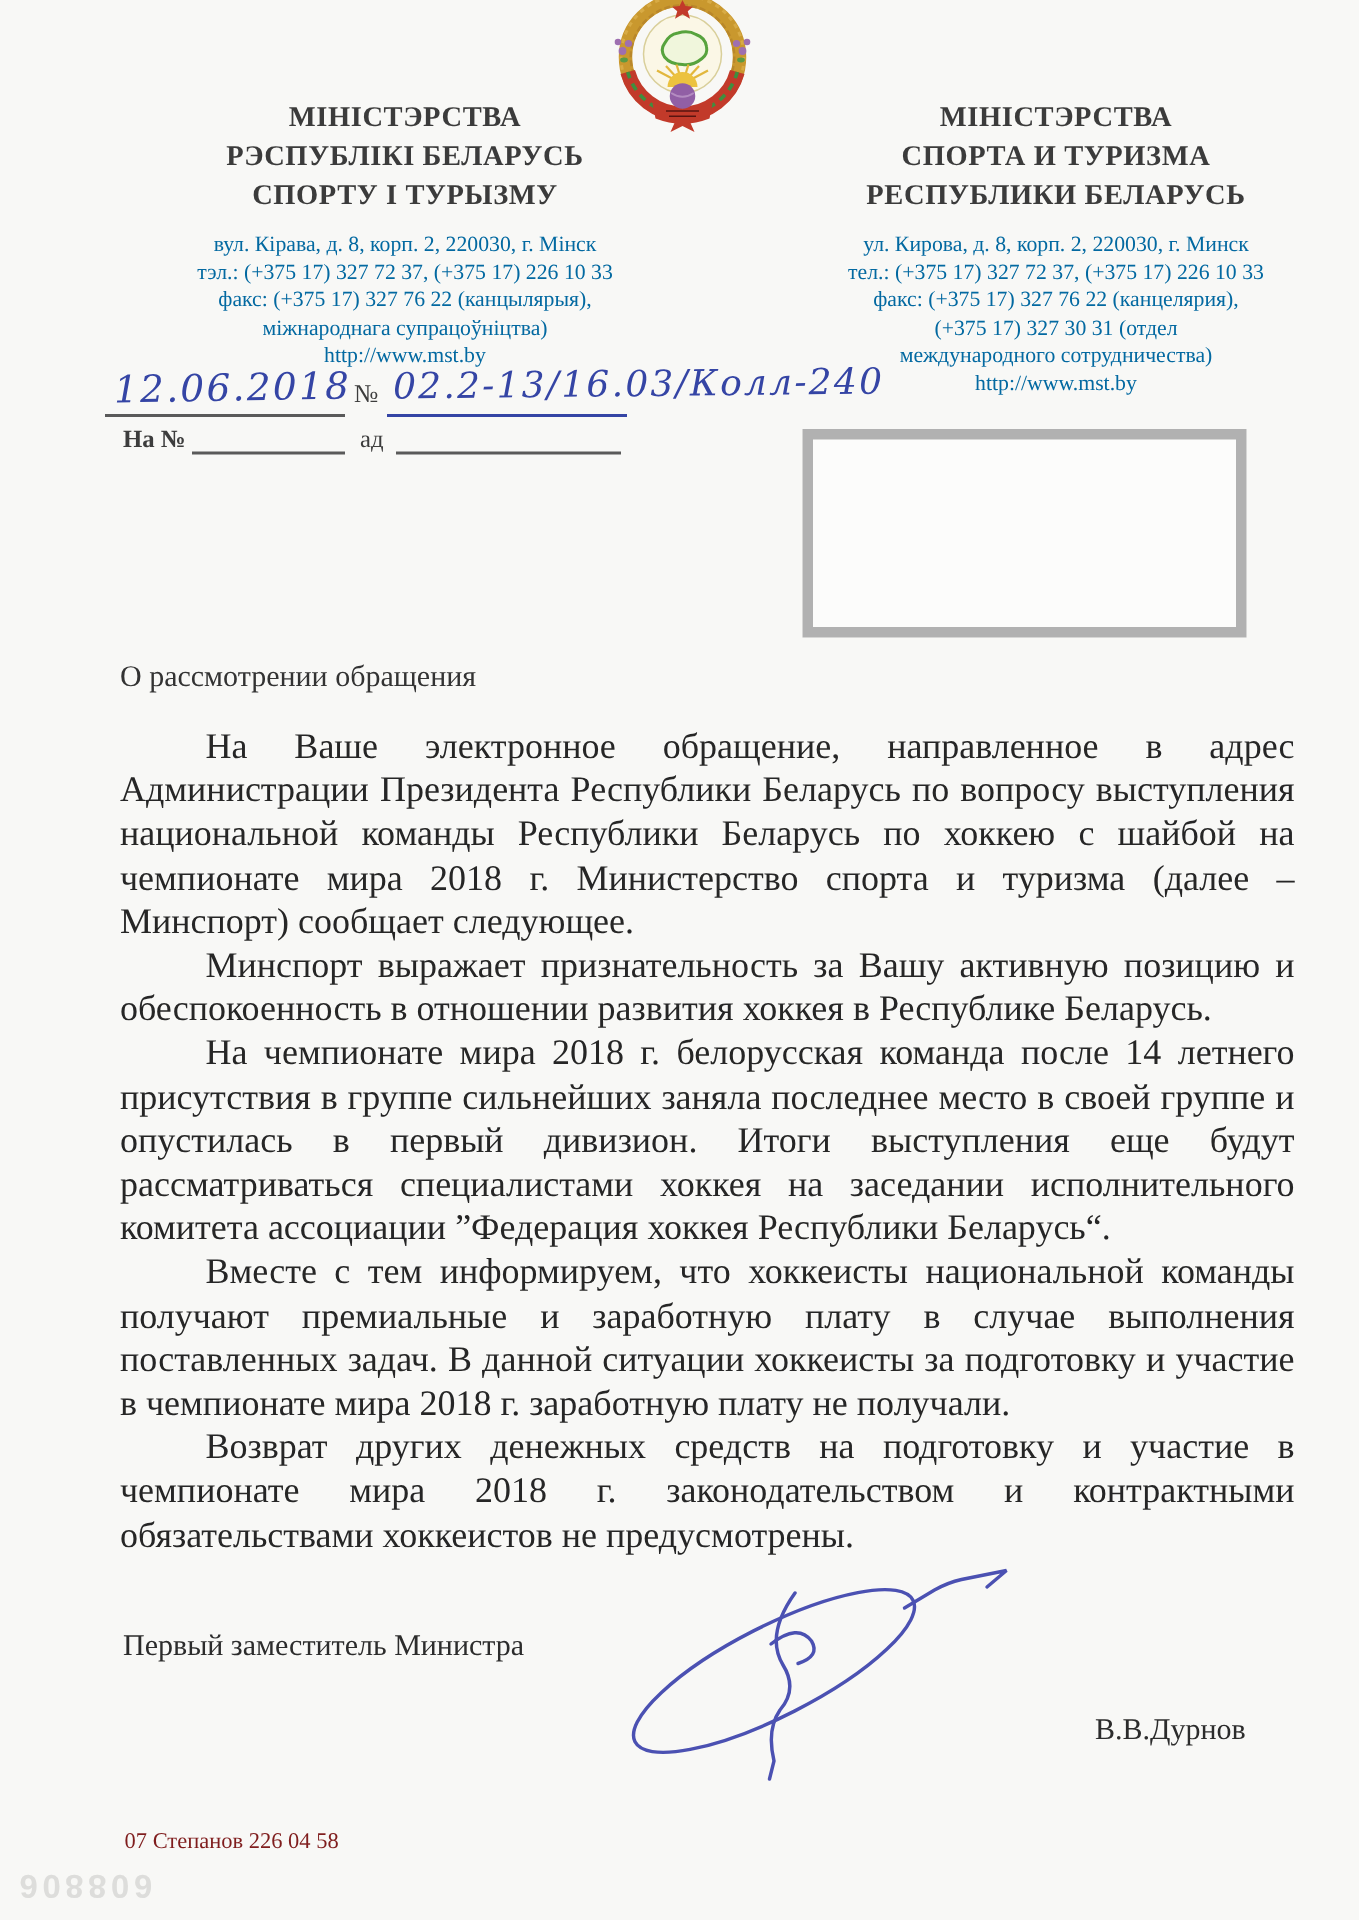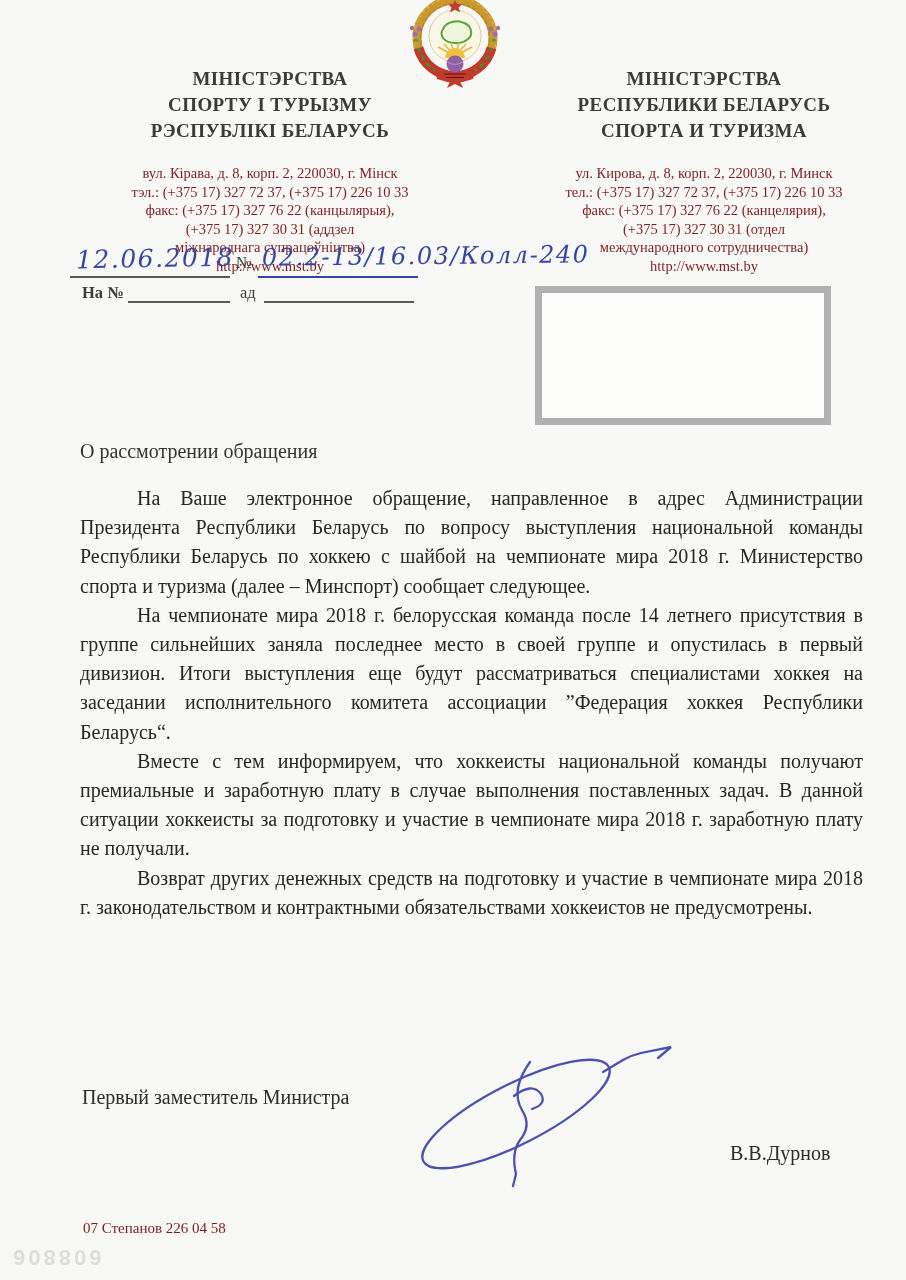--- a/index.html
+++ b/index.html
@@ -14,21 +14,21 @@
     background:#f8f8f6;
     overflow:hidden;
     color:#2e2e2e;
   }
   
   .emblem{position:absolute;left:404px;top:0;width:102px;height:88px;}
   .hdr{position:absolute;top:66px;text-align:center;}
   .hdr-left{left:78px;width:384px;}
   .hdr-right{left:518px;width:372px;}
   .hdr-title{font-weight:bold;font-size:19px;line-height:26px;letter-spacing:.4px;color:#3b3b3b;}
-  .hdr-addr{margin-top:20px;font-size:14.5px;line-height:18.6px;color:#7f1d1d;}
+  .hdr-addr{margin-top:10px;font-size:14.5px;line-height:18.6px;color:#0369a1;}
   .hdr-addr .website{margin-top:0;text-align:center;}
   
   .hw{
     font-family:"DejaVu Serif",serif;
     font-style:italic;
     color:#3545a5;
     letter-spacing:1.5px;
     white-space:nowrap;
   }
   .hw-date{position:absolute;left:76px;top:244px;font-size:25px;transform:rotate(-1deg);}
@@ -43,21 +43,21 @@
   .ul-reply2{left:264px;top:301px;width:150px;height:1.6px;}
   
   .recipient-box{
     position:absolute;left:535px;top:286px;width:282px;height:125px;
     border:7px solid #b1b1b1;background:#fcfcfb;
   }
   
   .subject{position:absolute;left:80px;top:440px;font-size:20px;color:#333;}
   .body-text{position:absolute;left:80px;top:484px;width:783px;}
   .body-text p{
-    margin:0;font-size:20px;line-height:29.2px;color:#262626;
+    margin:0;font-size:24px;line-height:29.2px;color:#262626;
     text-indent:57px;text-align:justify;text-align-last:left;
   }
   
   .sig-title{position:absolute;left:82px;top:1086px;font-size:20px;color:#2c2c2c;}
   .sig-name{position:absolute;left:730px;top:1142px;font-size:20px;color:#2c2c2c;}
   .sig-scribble{position:absolute;left:398px;top:1038px;width:280px;height:152px;}
   
   .footer-exec{position:absolute;left:83px;top:1220px;font-size:15px;color:#7f1d1d;}
   .faint-num{
     position:absolute;left:10px;top:1244px;font-size:22px;font-weight:bold;
@@ -118,38 +118,37 @@
     </g>
 
     <path d="M 47 79 l -4 9 l 8 -4 l 8 4 l -4 -9 Z" fill="#c23a2a"></path>
 
     <polygon points="51,0 53,4 58,4.5 54.5,7.5 56,12.5 51,9.5 46,12.5 47.5,7.5 44,4.5 49,4" fill="#c23a2a"></polygon>
   </svg>
 
   <div class="hdr hdr-left">
     <div class="hdr-title">
       <div>МІНІСТЭРСТВА</div>
+      <div>РЭСПУБЛІКІ БЕЛАРУСЬ</div>
       <div>СПОРТУ І ТУРЫЗМУ</div>
-      <div>РЭСПУБЛІКІ БЕЛАРУСЬ</div>
     </div>
     <div class="hdr-addr">
       <div>вул. Кірава, д. 8, корп. 2, 220030, г. Мінск</div>
       <div>тэл.: (+375 17) 327 72 37, (+375 17) 226 10 33</div>
       <div>факс: (+375 17) 327 76 22 (канцылярыя),</div>
-      <div>(+375 17) 327 30 31 (аддзел</div>
       <div>міжнароднага супрацоўніцтва)</div>
       <div class="website">http://www.mst.by</div>
     </div>
   </div>
 
   <div class="hdr hdr-right">
     <div class="hdr-title">
       <div>МІНІСТЭРСТВА</div>
+      <div>СПОРТА И ТУРИЗМА</div>
       <div>РЕСПУБЛИКИ БЕЛАРУСЬ</div>
-      <div>СПОРТА И ТУРИЗМА</div>
     </div>
     <div class="hdr-addr">
       <div>ул. Кирова, д. 8, корп. 2, 220030, г. Минск</div>
       <div>тел.: (+375 17) 327 72 37, (+375 17) 226 10 33</div>
       <div>факс: (+375 17) 327 76 22 (канцелярия),</div>
       <div>(+375 17) 327 30 31 (отдел</div>
       <div>международного сотрудничества)</div>
       <div class="website">http://www.mst.by</div>
     </div>
   </div>
@@ -164,20 +163,21 @@
   <div class="uline ul-reply1"></div>
   <span class="reply-ad">ад</span>
   <div class="uline ul-reply2"></div>
 
   <div class="recipient-box"></div>
 
   <div class="subject">О рассмотрении обращения</div>
 
   <div class="body-text">
     <p>На Ваше электронное обращение, направленное в адрес Администрации Президента Республики Беларусь по вопросу выступления национальной команды Республики Беларусь по хоккею с шайбой на чемпионате мира 2018 г. Министерство спорта и туризма (далее – Минспорт) сообщает следующее.</p>
+    <p>Минспорт выражает признательность за Вашу активную позицию и обеспокоенность в отношении развития хоккея в Республике Беларусь.</p>
     <p>На чемпионате мира 2018 г. белорусская команда после 14 летнего присутствия в группе сильнейших заняла последнее место в своей группе и опустилась в первый дивизион. Итоги выступления еще будут рассматриваться специалистами хоккея на заседании исполнительного комитета ассоциации ”Федерация хоккея Республики Беларусь“.</p>
     <p>Вместе с тем информируем, что хоккеисты национальной команды получают премиальные и заработную плату в случае выполнения поставленных задач. В данной ситуации хоккеисты за подготовку и участие в чемпионате мира 2018 г. заработную плату не получали.</p>
     <p>Возврат других денежных средств на подготовку и участие в чемпионате мира 2018 г. законодательством и контрактными обязательствами хоккеистов не предусмотрены.</p>
   </div>
 
   <span class="sig-title">Первый заместитель Министра</span>
   <svg class="sig-scribble" viewBox="0 0 280 152" aria-hidden="true">
     <g fill="none" stroke="#3d43ad" stroke-width="2.3" stroke-linecap="round" opacity="0.92">
       <ellipse cx="118" cy="76" rx="104" ry="30" transform="rotate(-27 118 76)"></ellipse>
       <path d="M 132 24 q -20 28 -8 48 q 10 16 -2 30 q -9 13 -4 34 l -3 12"></path>

